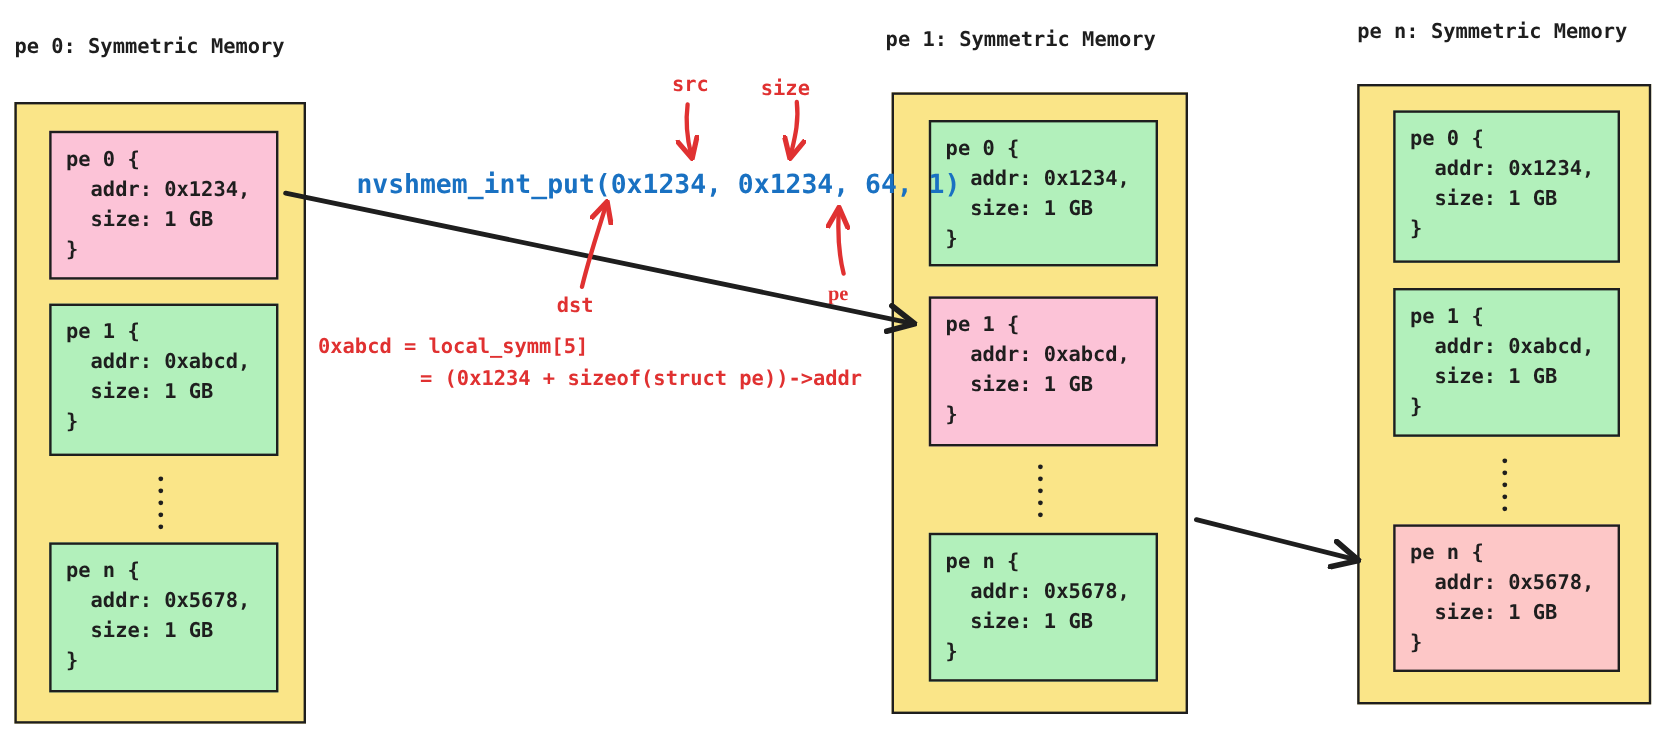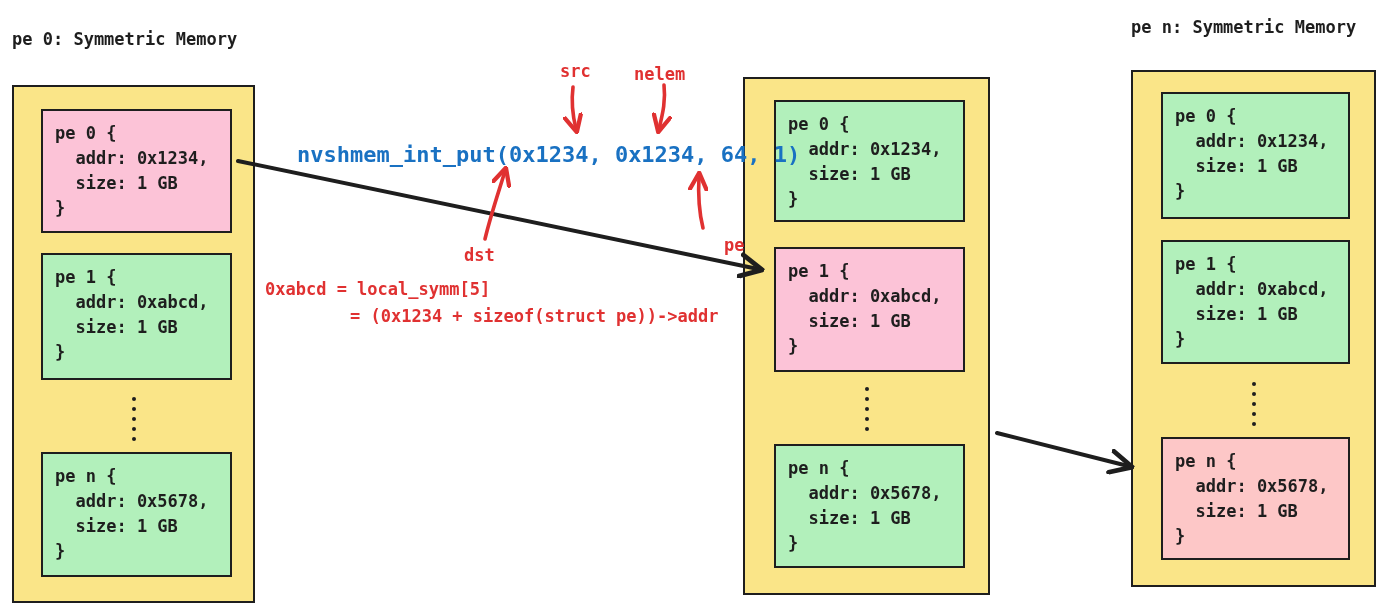--- a/index.html
+++ b/index.html
@@ -19,20 +19,21 @@
   .code-red{position:absolute;font-size:17px;color:#e03131;white-space:pre;}
   .red-label{position:absolute;font-size:17px;color:#e03131;white-space:pre;}
   svg.overlay{position:absolute;left:0;top:0;pointer-events:none;}
 </style>
 </head>
 <body>
 
 <div class="canvas">
 
   <div class="coltitle" style="left:12px;top:29px;">pe 0: Symmetric Memory</div>
+  <div class="coltitle" style="left:738px;top:23px;">pe 1: Symmetric Memory</div>
   <div class="coltitle" style="left:1131px;top:17px;">pe n: Symmetric Memory</div>
 
   <div class="col" style="left:12px;top:85px;width:243px;height:518px;">
     <div class="membox fill-pink" style="left:27px;top:22px;width:191px;height:124px;">
       <div class="bline">pe 0 {</div>
       <div class="bline">  addr: 0x1234,</div>
       <div class="bline">  size: 1 GB</div>
       <div class="bline">}</div>
     </div>
     <div class="membox fill-green" style="left:27px;top:166px;width:191px;height:127px;">
@@ -110,23 +111,23 @@
       <div class="bline">  size: 1 GB</div>
       <div class="bline">}</div>
     </div>
   </div>
 
   <div class="code-blue">nvshmem_int_put(0x1234, 0x1234, 64, 1)</div>
   <div class="code-red" style="left:265px;top:279px;">0xabcd = local_symm[5]</div>
   <div class="code-red" style="left:350px;top:306px;">= (0x1234 + sizeof(struct pe))-&gt;addr</div>
 
   <div class="red-label" style="left:560px;top:61px;">src</div>
-  <div class="red-label" style="left:634px;top:64px;">nelem</div>
+  <div class="red-label" style="left:634px;top:64px;">size</div>
   <div class="red-label" style="left:464px;top:245px;">dst</div>
-  <div class="red-label" style="left:724px;top:235px;">pe</div>
+  <div class="red-label" style="left:690px;top:235px;font-family:Liberation Serif, serif;">pe</div>
 
   <svg class="overlay" width="1385" height="614" viewBox="0 0 1385 614">
     <defs>
       <marker id="ah-black" viewBox="0 0 12 12" refX="9" refY="6" markerWidth="6.5" markerHeight="6.5" orient="auto-start-reverse">
         <path d="M1,1 L11,6 L1,11" fill="none" stroke="#1e1e1e" stroke-width="2.2" stroke-linecap="round" stroke-linejoin="round"></path>
       </marker>
       <marker id="ah-red" viewBox="0 0 12 12" refX="9" refY="6" markerWidth="5.5" markerHeight="5.5" orient="auto-start-reverse">
         <path d="M1,1 L11,6 L1,11" fill="none" stroke="#e03131" stroke-width="2.6" stroke-linecap="round" stroke-linejoin="round"></path>
       </marker>
     </defs>

